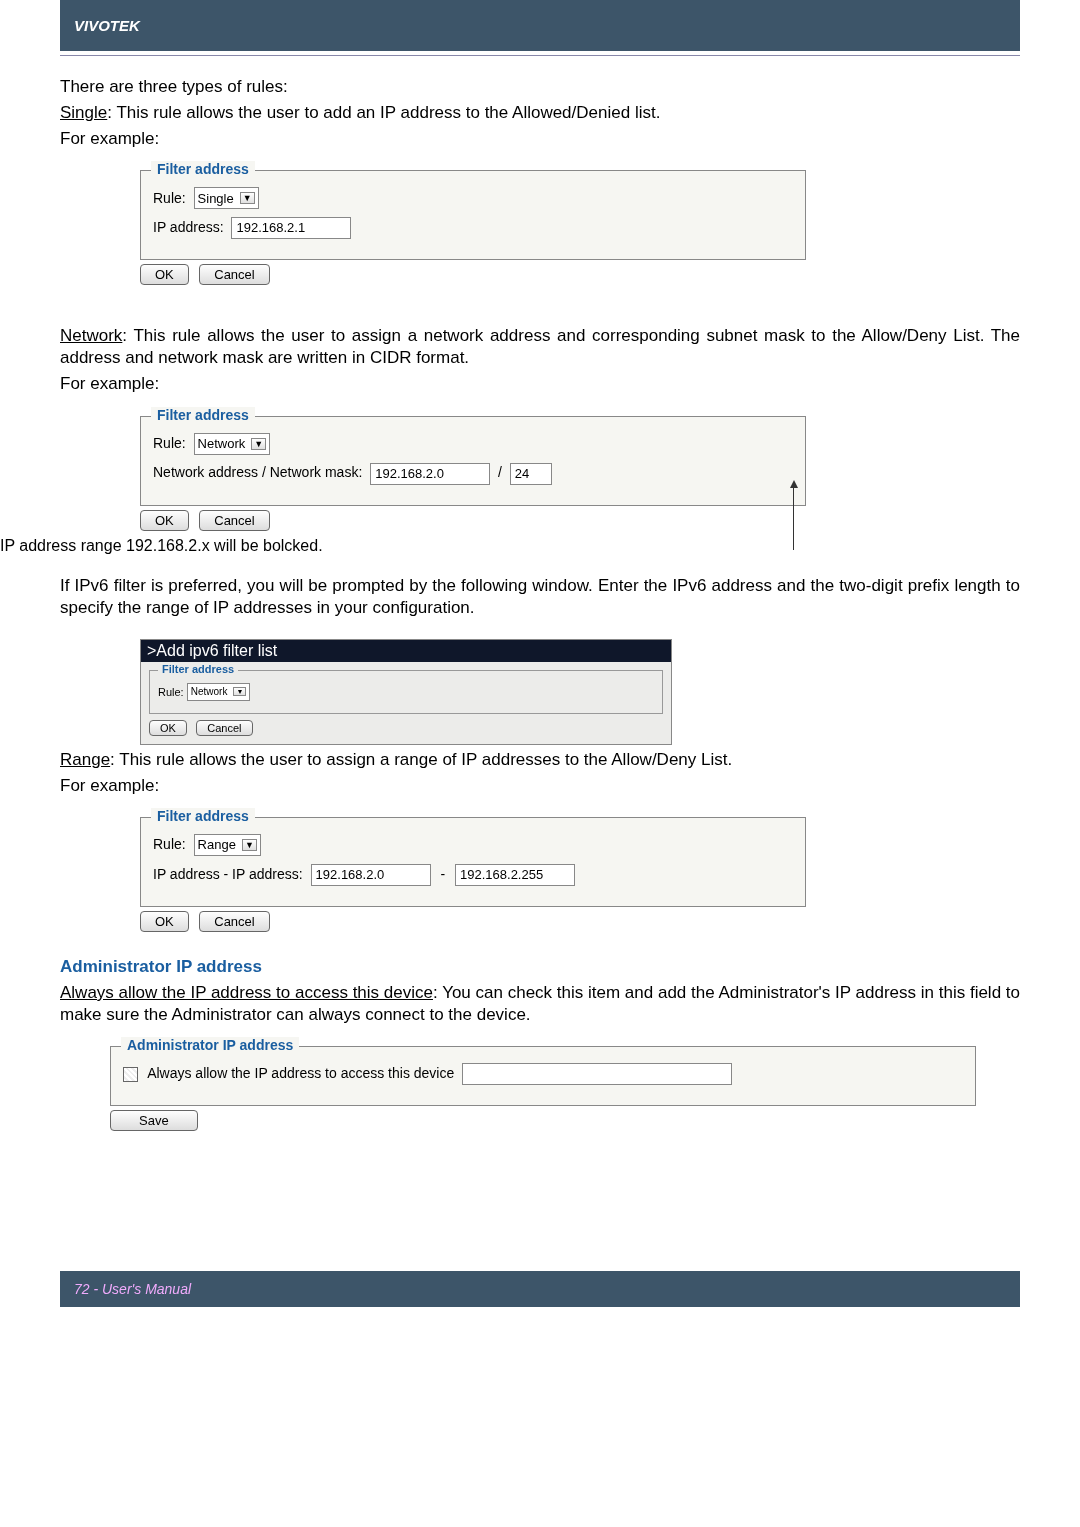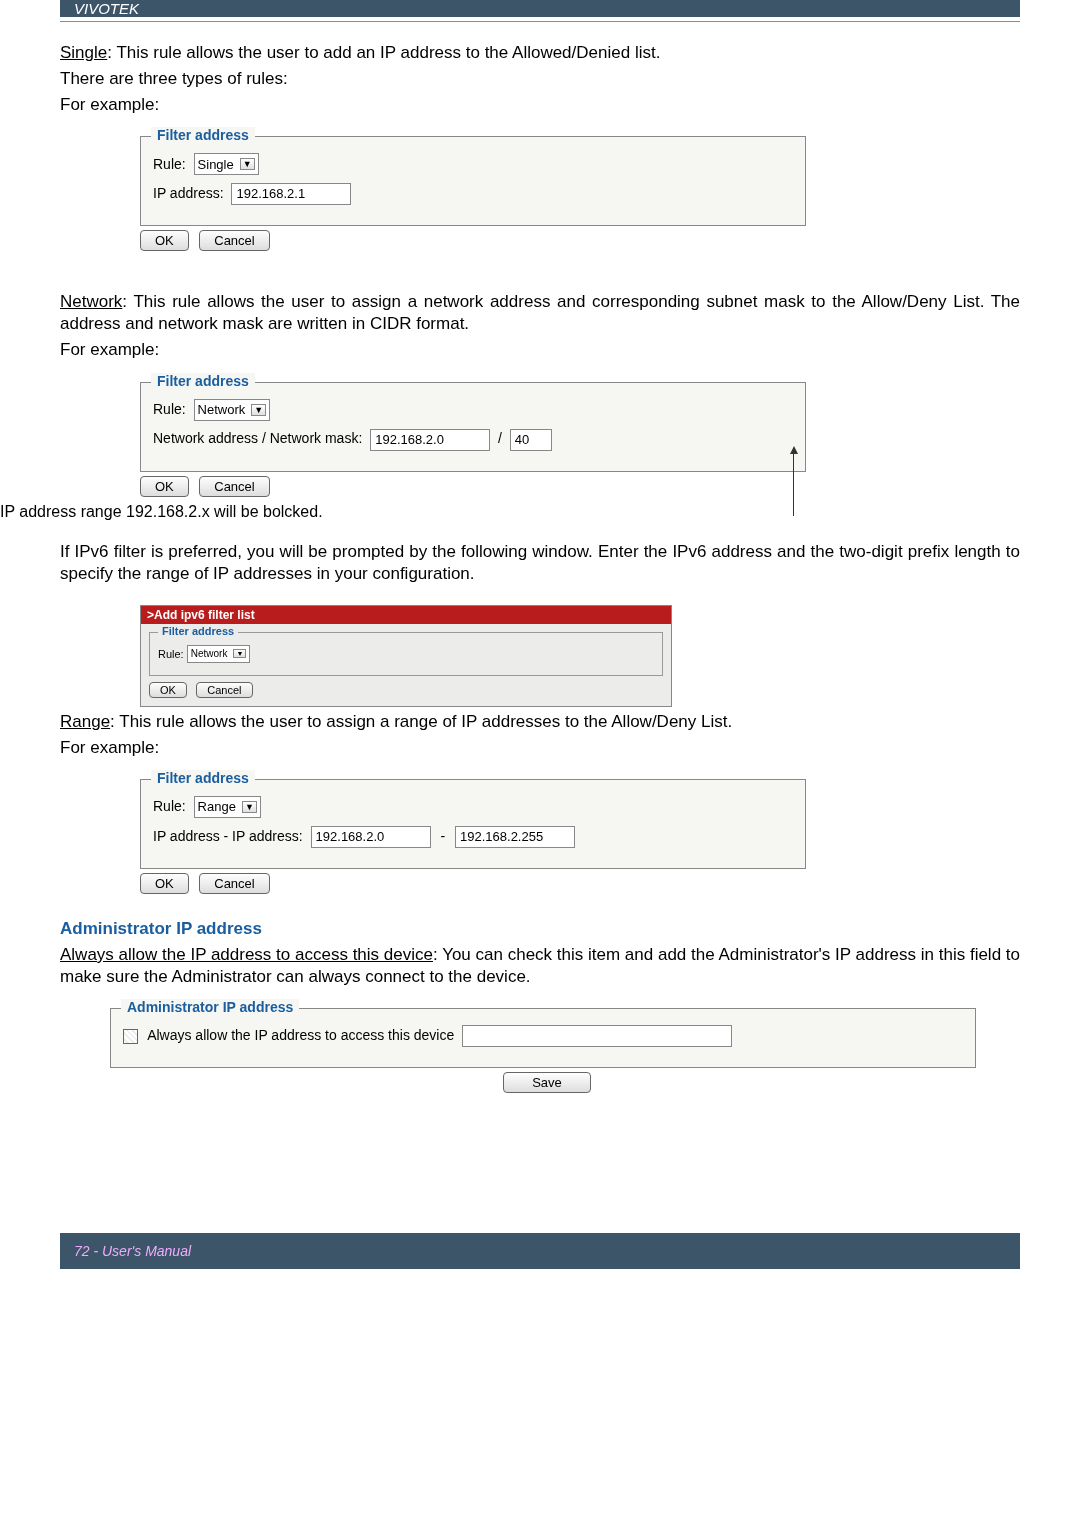--- a/index.html
+++ b/index.html
@@ -8,23 +8,23 @@
     font-family: Arial, Helvetica, sans-serif;
     background: #fff;
     width: 1080px;
   }
   .page {
     padding: 0 0 40px 0;
   }
   .header-bar {
     background: #3d5569;
     color: #fff;
-    padding: 0 14px;
+    padding: 17px 14px;
     font-style: italic;
-    font-weight: normal;
+    font-weight: bold;
     font-size: 15px;
     margin: 0 60px;
   }
   .header-rule {
     margin: 4px 60px 0 60px;
     border: 0;
     border-top: 1px solid #88a;
   }
   .content {
     margin: 20px 60px;
@@ -85,21 +85,21 @@
   .text-input {
     border: 1px solid #888;
     background: #fff;
     padding: 2px 4px;
     font-size: 13px;
     display: inline-block;
     min-height: 16px;
     vertical-align: middle;
   }
   .btnrow { margin: 4px 0 4px 140px; }
-  .btnrow-wide { margin-left: 60px; text-align: center; width: 880px; }
+  .btnrow-wide { margin-left: 60px; text-align: left; width: 880px; }
   .btn {
     display: inline-block;
     border: 1px solid #666;
     background: linear-gradient(#fefefe,#ddd);
     padding: 2px 14px;
     font-size: 13px;
     margin-right: 6px;
     border-radius: 4px;
     cursor: pointer;
   }
@@ -110,25 +110,25 @@
     font-size: 16px;
   }
   .ipv6-box {
     margin: 6px 0 4px 140px;
     width: 530px;
     border: 1px solid #888;
     background: #ececea;
     font-size: 12px;
   }
   .ipv6-title {
-    background: #b91c1c;
+    background: #0f172a;
     color: #fff;
-    font-weight: bold;
+    font-weight: normal;
     padding: 2px 6px;
-    font-size: 12px;
+    font-size: 16px;
   }
   .ipv6-inner-group {
     border: 1px solid #999;
     margin: 8px 8px 6px 8px;
     padding: 8px 8px 8px 8px;
     position: relative;
     background: #ececea;
   }
   .ipv6-legend {
     position: absolute;
@@ -189,24 +189,24 @@
 </style>
 </head>
 <body>
 
 <div class="page">
 
   <div class="header-bar">VIVOTEK</div>
   <hr class="header-rule">
 
   <div class="content">
+    <p>There are three types of rules:</p>
     <p>
       <span class="underline">Single</span><span>: This rule allows the user to add an IP address to the Allowed/Denied list.</span>
     </p>
-    <p>There are three types of rules:</p>
     <p>For example:</p>
   </div>
 
   <div class="form-group">
     <div class="legend">Filter address</div>
     <div class="row">
       <span class="label">Rule:</span>
       <span class="select-box">
         <span>Single</span>
         <span class="dropdown-arrow">▼</span>
@@ -236,21 +236,21 @@
         <span class="label">Rule:</span>
         <span class="select-box">
           <span>Network</span>
           <span class="dropdown-arrow">▼</span>
         </span>
       </div>
       <div class="row">
         <span class="label">Network address / Network mask:</span>
         <span class="text-input" style="width:110px">192.168.2.0</span>
         <span class="slash">/</span>
-        <span class="text-input" style="width:32px">40</span>
+        <span class="text-input" style="width:32px">24</span>
       </div>
     </div>
     <div class="arrow-callout"></div>
   </div>
   <div class="btnrow">
     <span class="btn">OK</span>
     <span class="btn">Cancel</span>
   </div>
   <div class="annotation">IP address range 192.168.2.x will be bolcked.</div>
 

